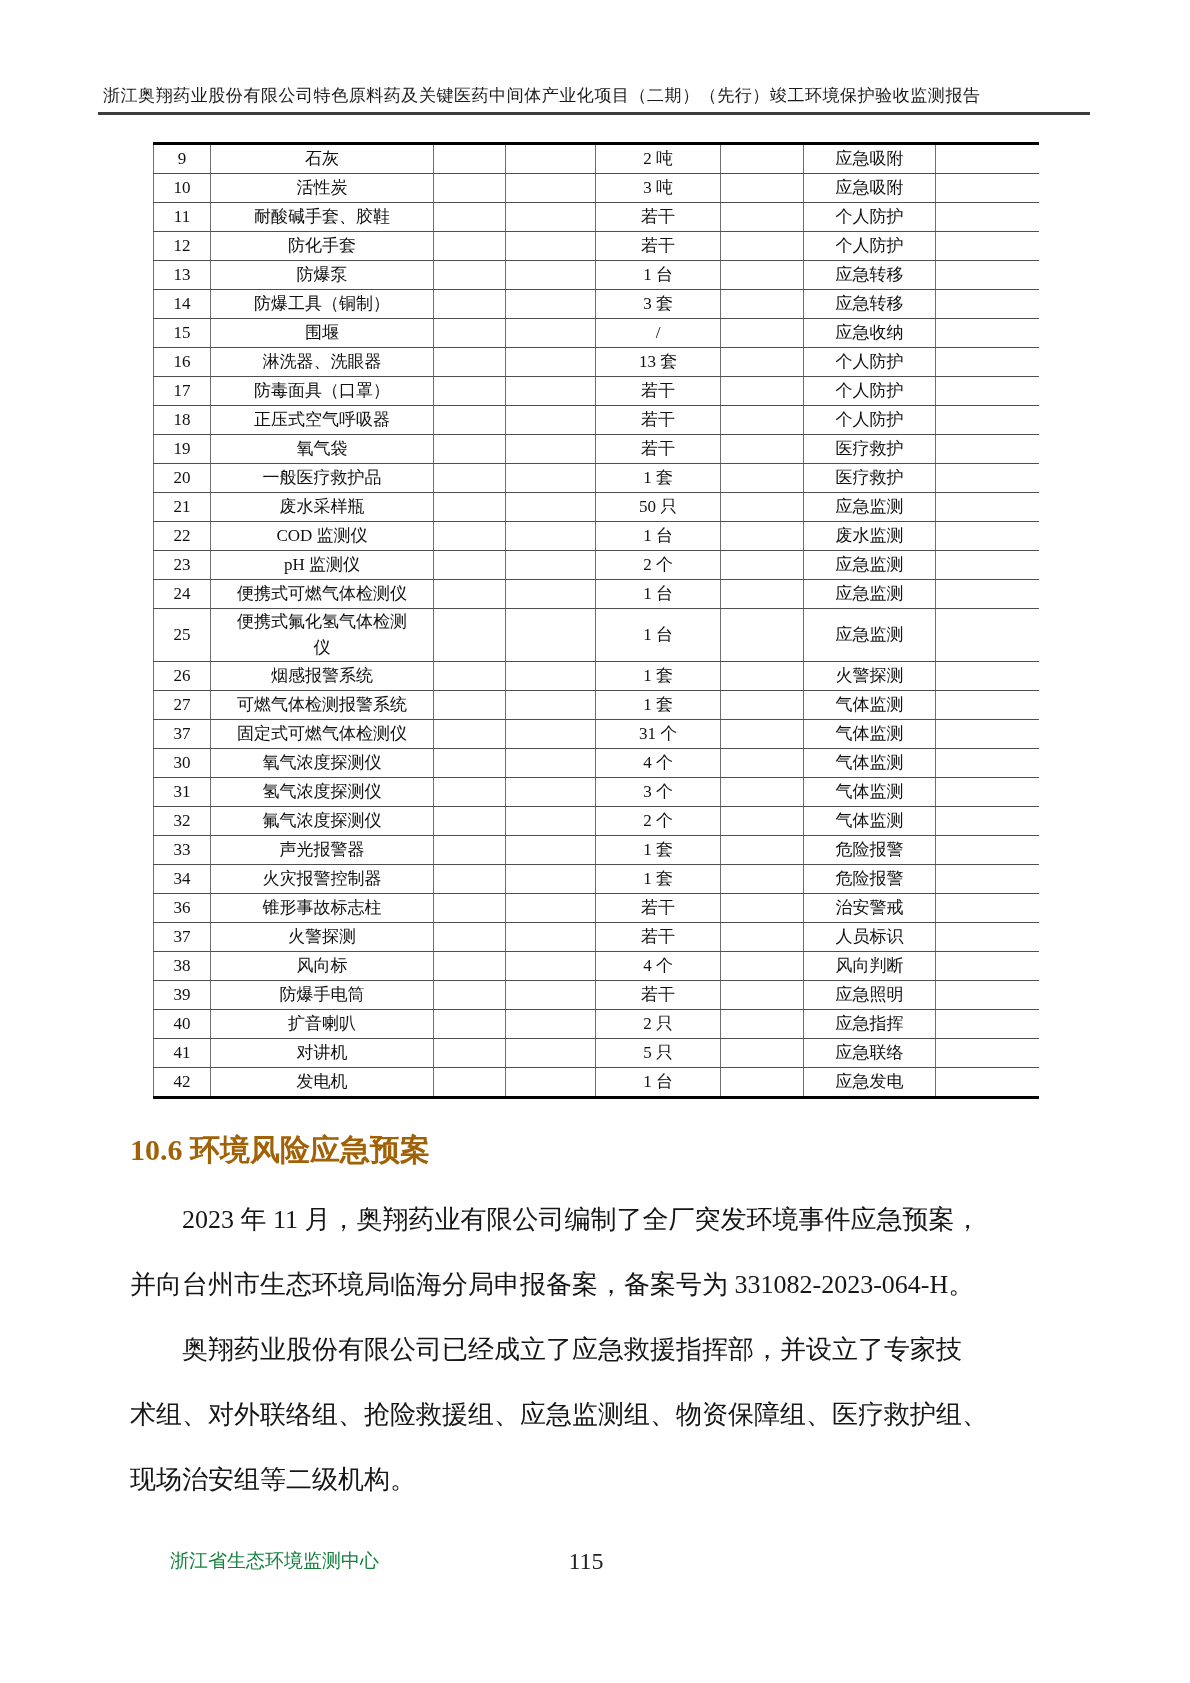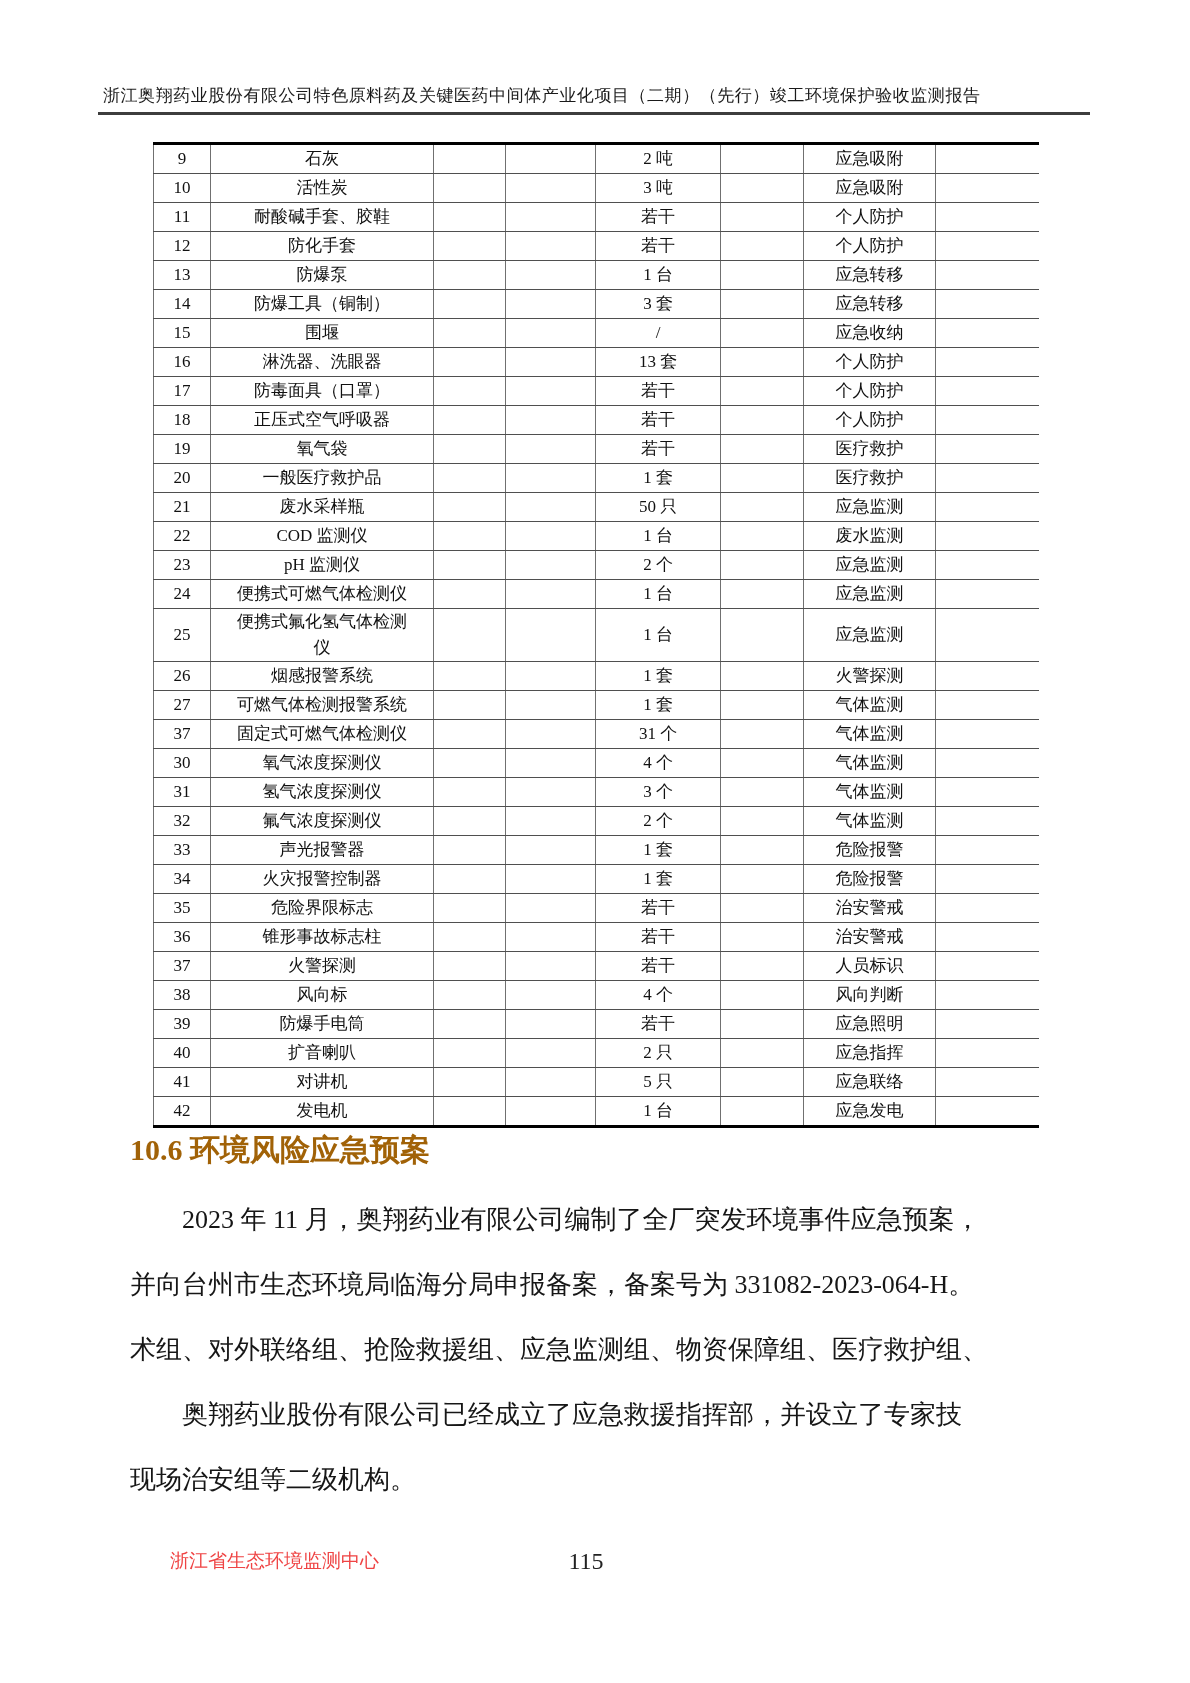--- a/index.html
+++ b/index.html
@@ -58,21 +58,21 @@
     font-size:26px;color:#161616;
   }
   .bodytext .pline{
     line-height:65px;
     white-space:nowrap;
   }
   .bodytext .pline.indent{text-indent:2em;}
 
   .footer-org{
     position:absolute;left:170px;top:1548px;
-    font-size:19px;color:#ef4444;white-space:nowrap;
+    font-size:19px;color:#15803d;white-space:nowrap;
   }
   .page-number{
     position:absolute;left:556px;top:1548px;width:60px;
     font-size:24px;color:#222;text-align:center;
   }
 </style>
 </head>
 <body>
 
 <div class="page">
@@ -336,30 +336,20 @@
           <td>34</td>
           <td class="item">火灾报警控制器</td>
           <td></td>
           <td></td>
           <td>1 套</td>
           <td></td>
           <td>危险报警</td>
           <td></td>
         </tr>
         <tr>
-          <td>35</td>
-          <td class="item">危险界限标志</td>
-          <td></td>
-          <td></td>
-          <td>若干</td>
-          <td></td>
-          <td>治安警戒</td>
-          <td></td>
-        </tr>
-        <tr>
           <td>36</td>
           <td class="item">锥形事故标志柱</td>
           <td></td>
           <td></td>
           <td>若干</td>
           <td></td>
           <td>治安警戒</td>
           <td></td>
         </tr>
         <tr>
@@ -426,21 +416,21 @@
   </table>
 
   <div class="section-heading">
     <span>10.6</span>
     <span>环境风险应急预案</span>
   </div>
 
   <div class="bodytext">
       <div class="pline indent">2023 年 11 月，奥翔药业有限公司编制了全厂突发环境事件应急预案，</div>
       <div class="pline">并向台州市生态环境局临海分局申报备案，备案号为 331082-2023-064-H。</div>
+      <div class="pline indent">奥翔药业股份有限公司已经成立了应急救援指挥部，并设立了专家技</div>
       <div class="pline">术组、对外联络组、抢险救援组、应急监测组、物资保障组、医疗救护组、</div>
-      <div class="pline indent">奥翔药业股份有限公司已经成立了应急救援指挥部，并设立了专家技</div>
       <div class="pline">现场治安组等二级机构。</div>
     </div>
 
   <div class="footer-org">浙江省生态环境监测中心</div>
   <div class="page-number">115</div>
 
 </div>
 
 </body></html>

